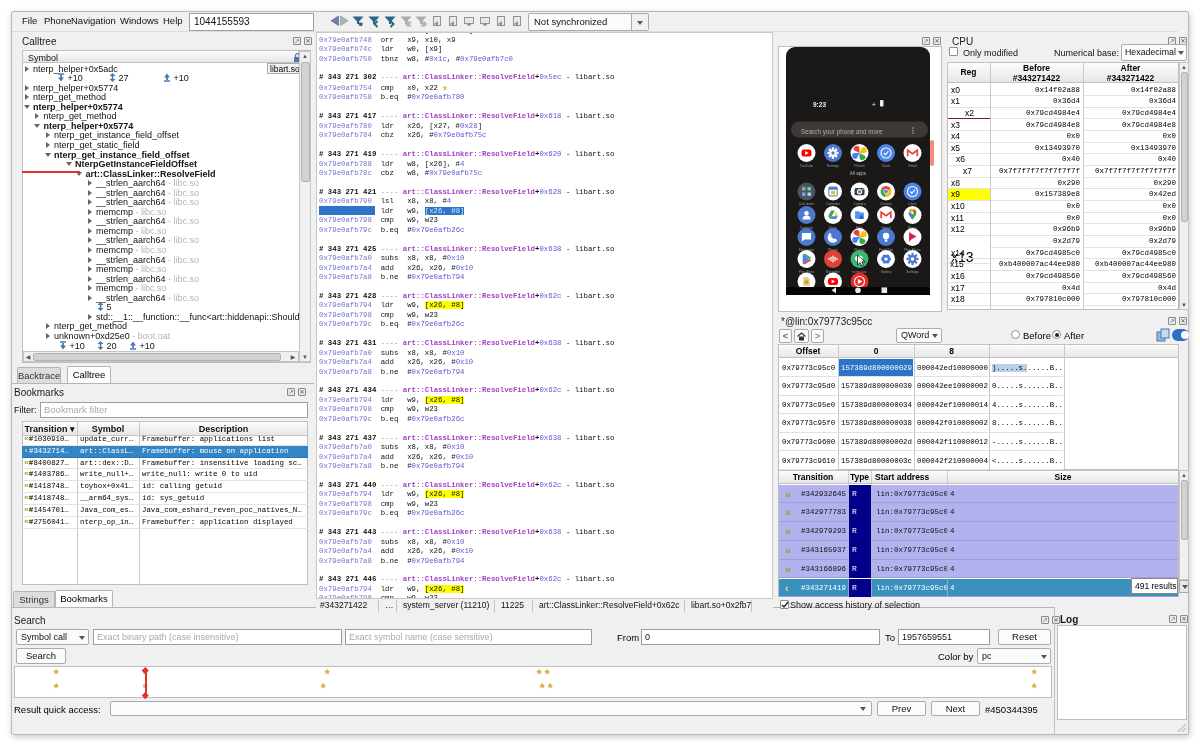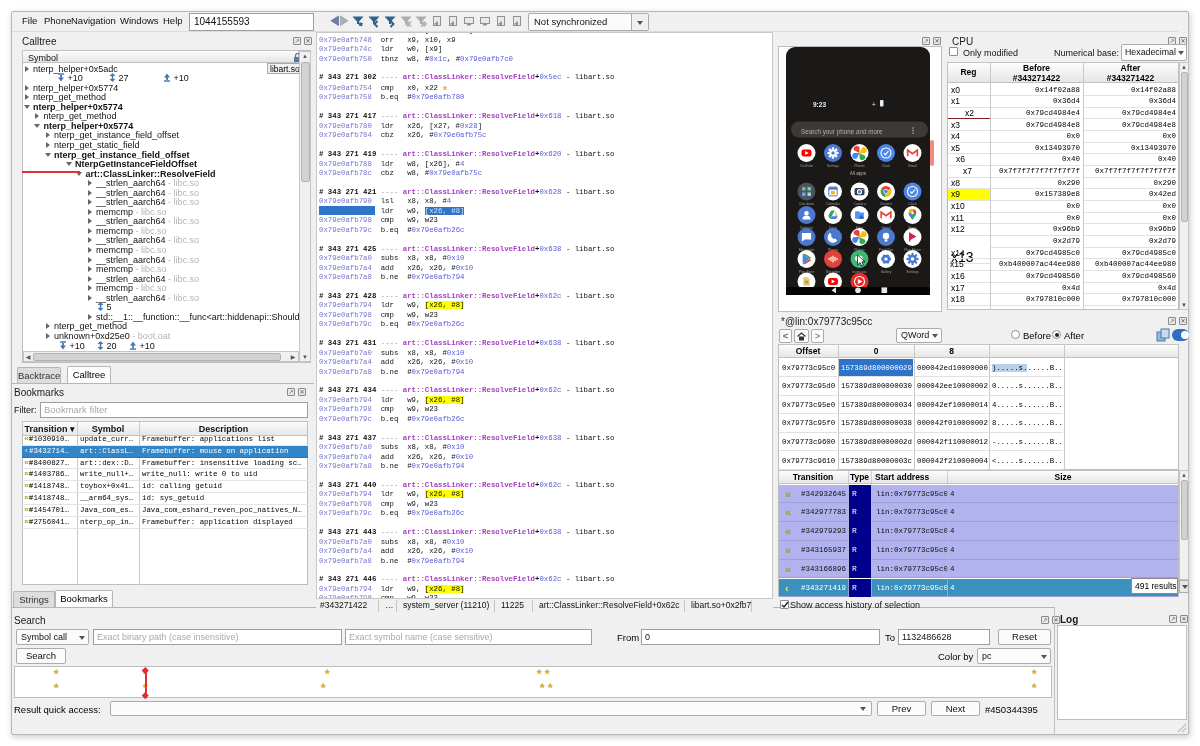--- a/index.html
+++ b/index.html
@@ -721,21 +721,21 @@
 <div class="abs" style="left:790px;top:600px;font-size:9px;color:#111">Show access history of selection</div>
 <div class="ptitle" style="left:14px;top:615px;">Search</div>
 <div class="picon" style="left:1041px;top:616px;">↗</div>
 <div class="picon" style="left:1052px;top:616px;">✕</div>
 <div class="combo" style="left:16px;top:629px;width:73px;height:16px;line-height:14px;padding-left:4px;font-size:9px">Symbol call<span class="arr"></span></div>
 <div class="input" style="left:93px;top:629px;width:249px;height:16px;line-height:14px;padding-left:3px;font-size:9px"><span class="ph">Exact binary path (case insensitive)</span></div>
 <div class="input" style="left:345px;top:629px;width:247px;height:16px;line-height:14px;padding-left:3px;font-size:9px"><span class="ph">Exact symbol name (case sensitive)</span></div>
 <div class="abs" style="left:617px;top:632px;font-size:9.5px">From</div>
 <div class="input" style="left:641px;top:629px;width:239px;height:16px;line-height:14px;padding-left:3px;font-size:9px">0</div>
 <div class="abs" style="left:885px;top:632px;font-size:9.5px">To</div>
-<div class="input" style="left:898px;top:629px;width:92px;height:16px;line-height:14px;padding-left:3px;font-size:9px">1132486628</div>
+<div class="input" style="left:898px;top:629px;width:92px;height:16px;line-height:14px;padding-left:3px;font-size:9px">1957659551</div>
 <div class="btn" style="left:998px;top:629px;width:53px;height:16px;line-height:14px">Reset</div>
 <div class="btn" style="left:16px;top:648px;width:50px;height:16px;line-height:14px">Search</div>
 <div class="abs" style="left:938px;top:651px;font-size:9.5px">Color by</div>
 <div class="combo" style="left:977px;top:648px;width:74px;height:16px;line-height:14px;padding-left:4px;font-size:9px">pc<span class="arr"></span></div>
 <div class="wbox" style="left:14px;top:666px;width:1038px;height:32px"></div>
 <div class="abs" style="left:53px;top:668px;font-size:7px;color:#eab320;text-shadow:0 0 1px #8a6a00;line-height:7px">★</div>
 <div class="abs" style="left:142px;top:668px;font-size:7px;color:#eab320;text-shadow:0 0 1px #8a6a00;line-height:7px">★</div>
 <div class="abs" style="left:324px;top:668px;font-size:7px;color:#eab320;text-shadow:0 0 1px #8a6a00;line-height:7px">★</div>
 <div class="abs" style="left:536px;top:668px;font-size:7px;color:#eab320;text-shadow:0 0 1px #8a6a00;line-height:7px">★</div>
 <div class="abs" style="left:544px;top:668px;font-size:7px;color:#eab320;text-shadow:0 0 1px #8a6a00;line-height:7px">★</div>

